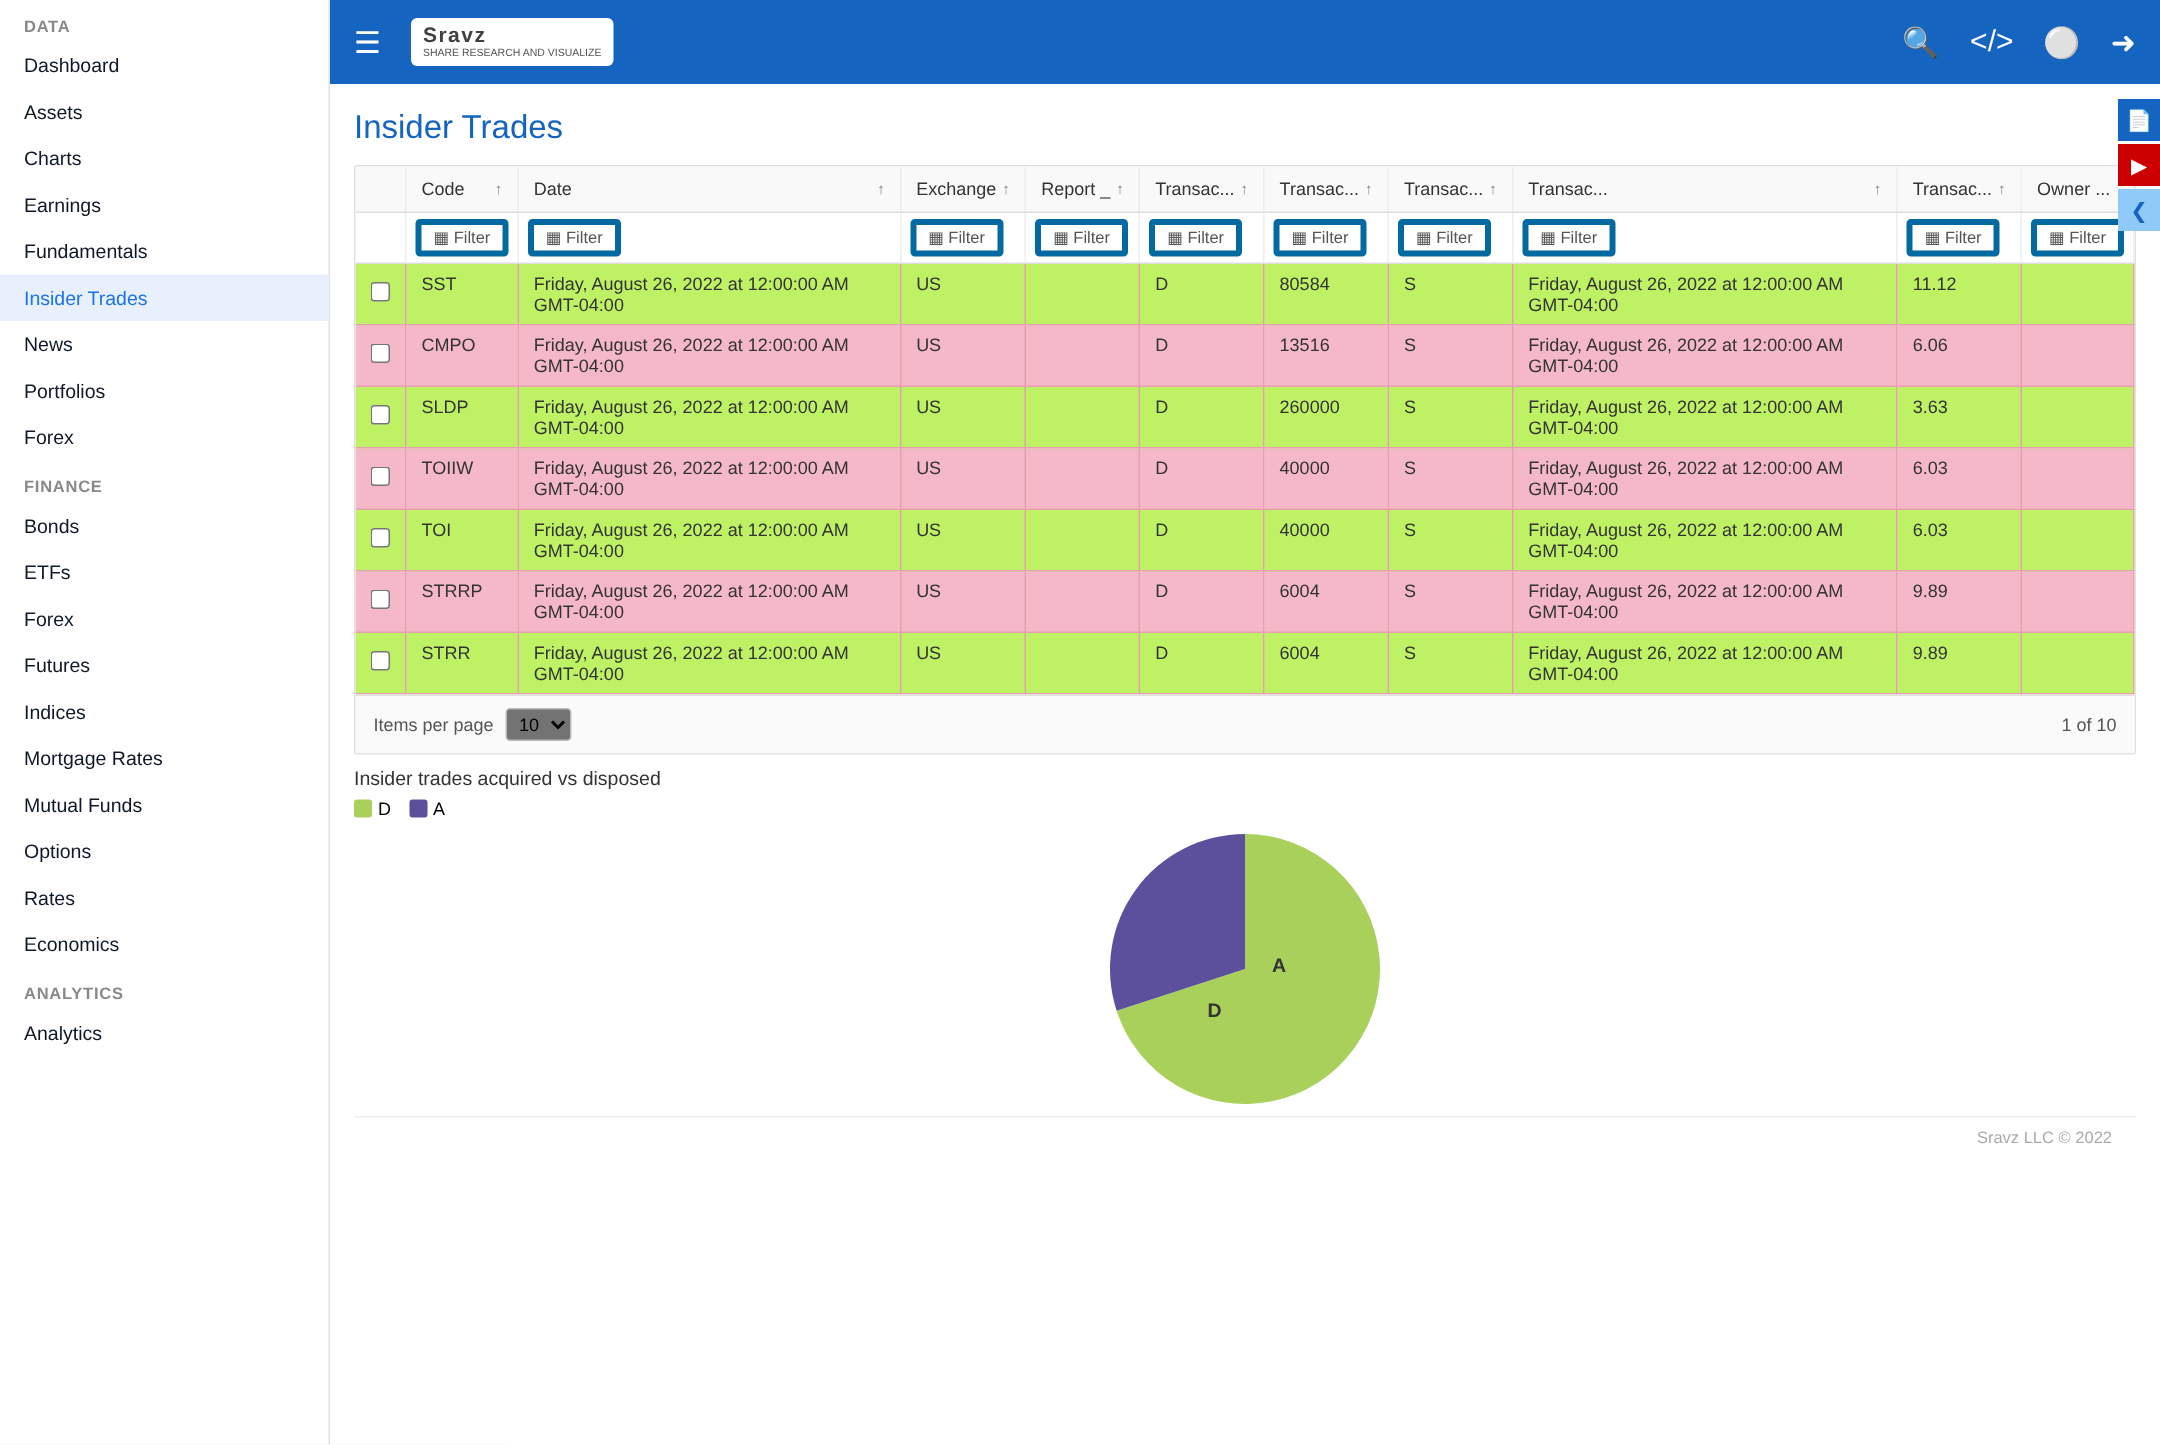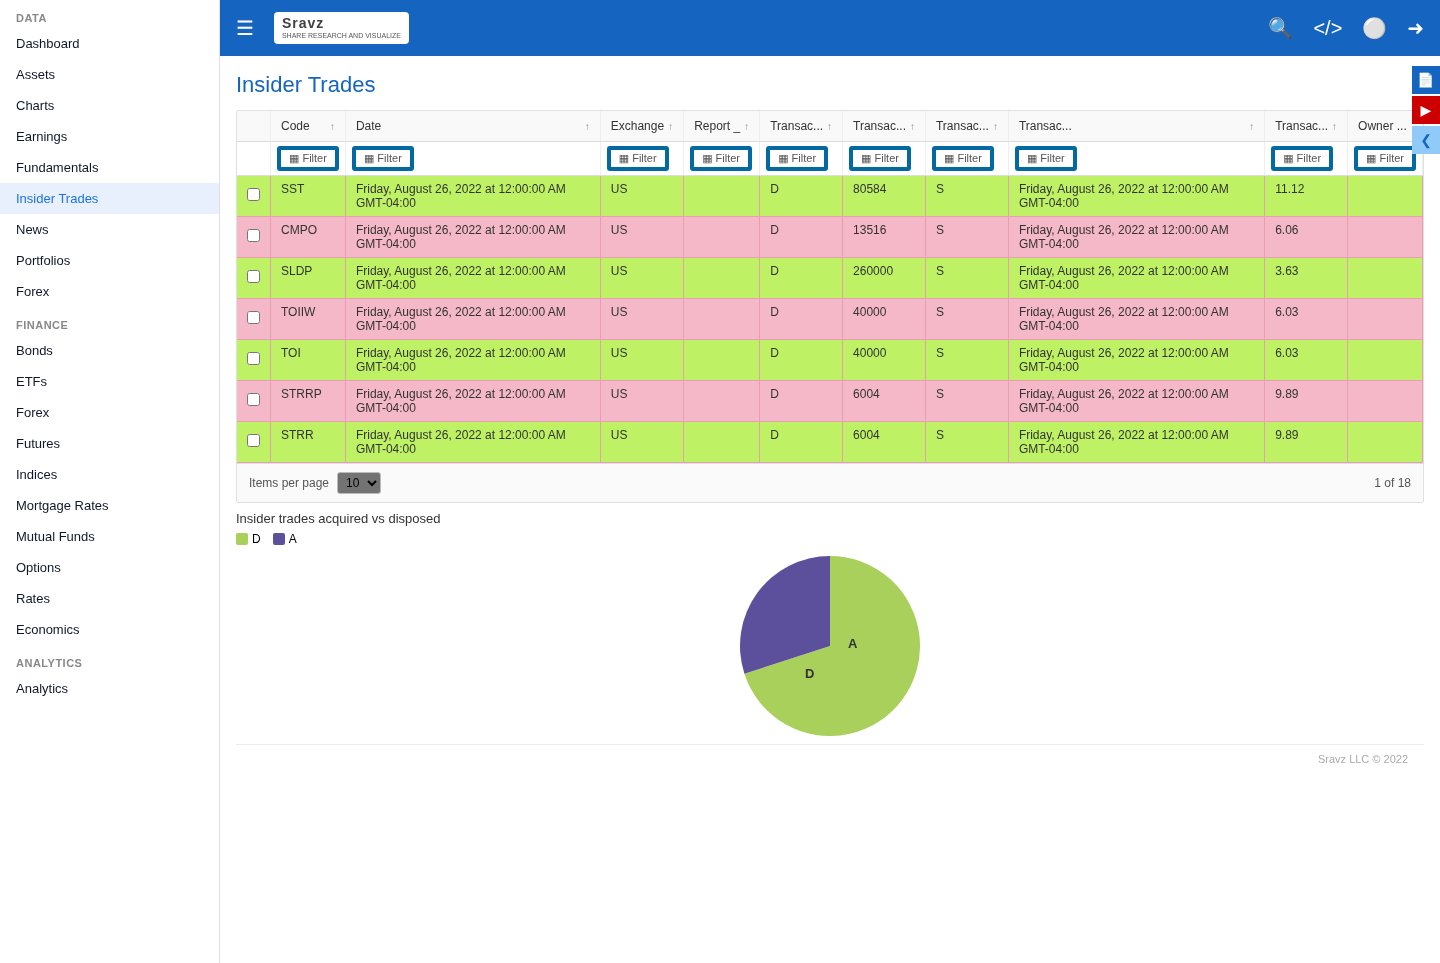--- a/index.html
+++ b/index.html
@@ -449,21 +449,21 @@
       </table>
 
       <div class="pagination-bar">
         <span class="pagination-label">Items per page</span>
         <select class="pagination-select">
           <option>10</option>
           <option>25</option>
           <option>50</option>
         </select>
         <div class="pagination-spacer"></div>
-        <span class="pagination-info">1 of 18</span>
+        <span class="pagination-info">1 of 10</span>
       </div>
     </div>
 
     <div class="chart-section">
       <div class="chart-title">Insider trades acquired vs disposed</div>
       <div class="chart-legend">
         <div class="legend-item">
           <div class="legend-dot" style="background:#a8d05a;"></div>
           <span>D</span>
         </div>

